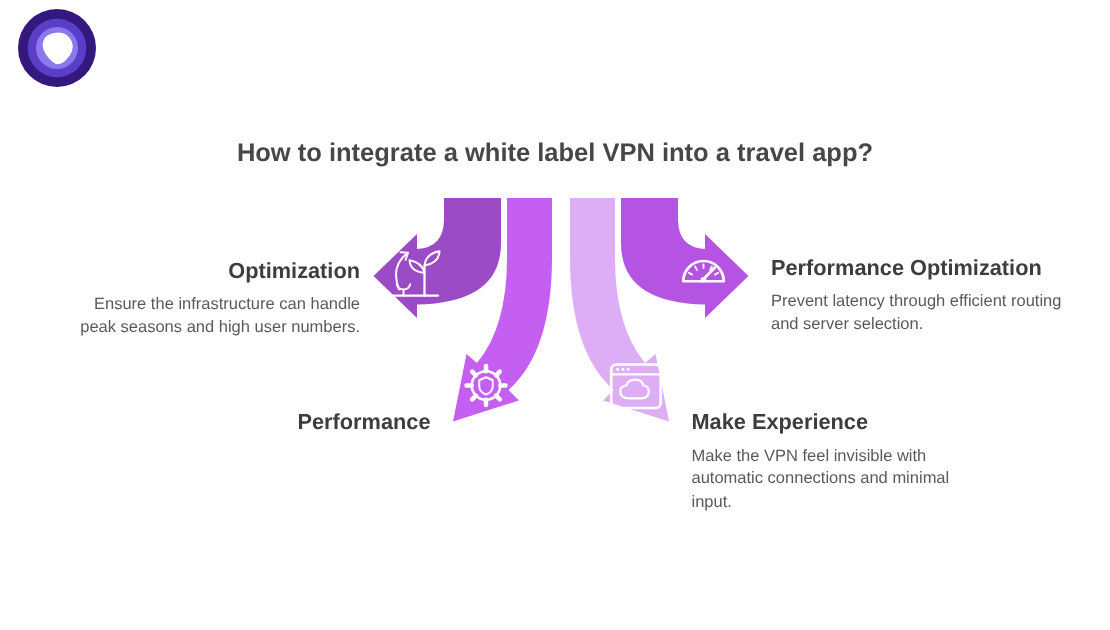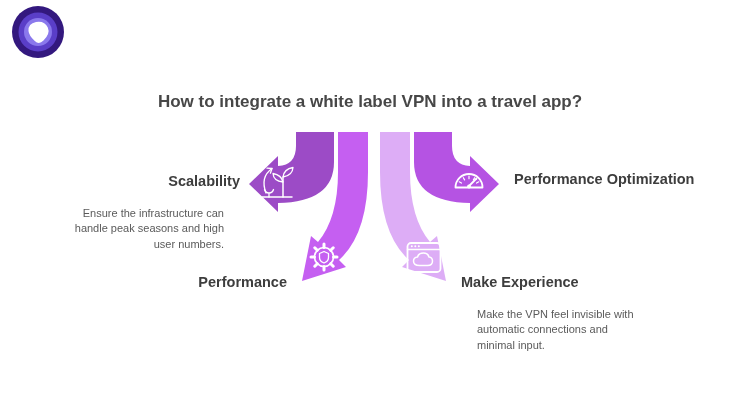--- a/index.html
+++ b/index.html
@@ -9,21 +9,21 @@
   }
   .logo { position:absolute; left:12px; top:6px; width:52px; height:52px; }
   .title {
     position:absolute; left:0; top:92px; width:100%; text-align:center;
     font-size:17px; font-weight:bold; color:#474747; margin:0;
   }
   .diagram { position:absolute; left:244px; top:132px; width:260px; height:156px; }
   .diagram svg { display:block; }
   .block { position:absolute; }
   .block h3 { margin:0 0 6px 0; font-size:14.5px; font-weight:bold; color:#3d3d3d; line-height:1.1; }
-  .block p  { margin:16px; font-size:11px; line-height:1.4; color:#5a5a5a; }
+  .block p  { margin:0; font-size:11px; line-height:1.4; color:#5a5a5a; }
   .align-r { text-align:right; }
   .b-scalability { left:50px;  top:174px; width:190px; }
   .b-performance { left:514px; top:172px; width:200px; }
   .b-compliance  { left:97px;  top:275px; width:190px; }
   .b-ux          { left:461px; top:275px; width:192px; }
   .icon-stroke { stroke:#ffffff; fill:none; stroke-linecap:round; stroke-linejoin:round; }
 </style>
 </head>
 <body>
 
@@ -79,26 +79,27 @@
         <path d="M -16.5 -7.5 H 16.5" stroke-width="1.5"></path>
         <circle cx="-12.2" cy="-10.8" r="1" fill="#ffffff" stroke="none"></circle>
         <circle cx="-8.7" cy="-10.8" r="1" fill="#ffffff" stroke="none"></circle>
         <circle cx="-5.2" cy="-10.8" r="1" fill="#ffffff" stroke="none"></circle>
         <path d="M -4.5 8.5 L 3.5 8.5 Q 8.5 8.5 8.5 4 Q 8.5 0.5 5 0 Q 4 -4 -0.5 -4 Q -5.5 -4 -6.5 0 Q -10.5 0.5 -10.5 4 Q -10.5 8.5 -4.5 8.5 Z" stroke-width="1.5"></path>
       </g>
     </svg>
   </div>
 
   <div class="block b-scalability align-r">
-    <h3>Scalability</h3>
+    <h3>Optimization</h3>
     <p>Ensure the infrastructure can handle peak seasons and high user numbers.</p>
   </div>
 
   <div class="block b-performance">
     <h3>Performance Optimization</h3>
+    <p>Prevent latency through efficient routing and server selection.</p>
   </div>
 
   <div class="block b-compliance align-r">
     <h3>Performance</h3>
   </div>
 
   <div class="block b-ux">
     <h3>Make Experience</h3>
     <p>Make the VPN feel invisible with automatic connections and minimal input.</p>
   </div>

